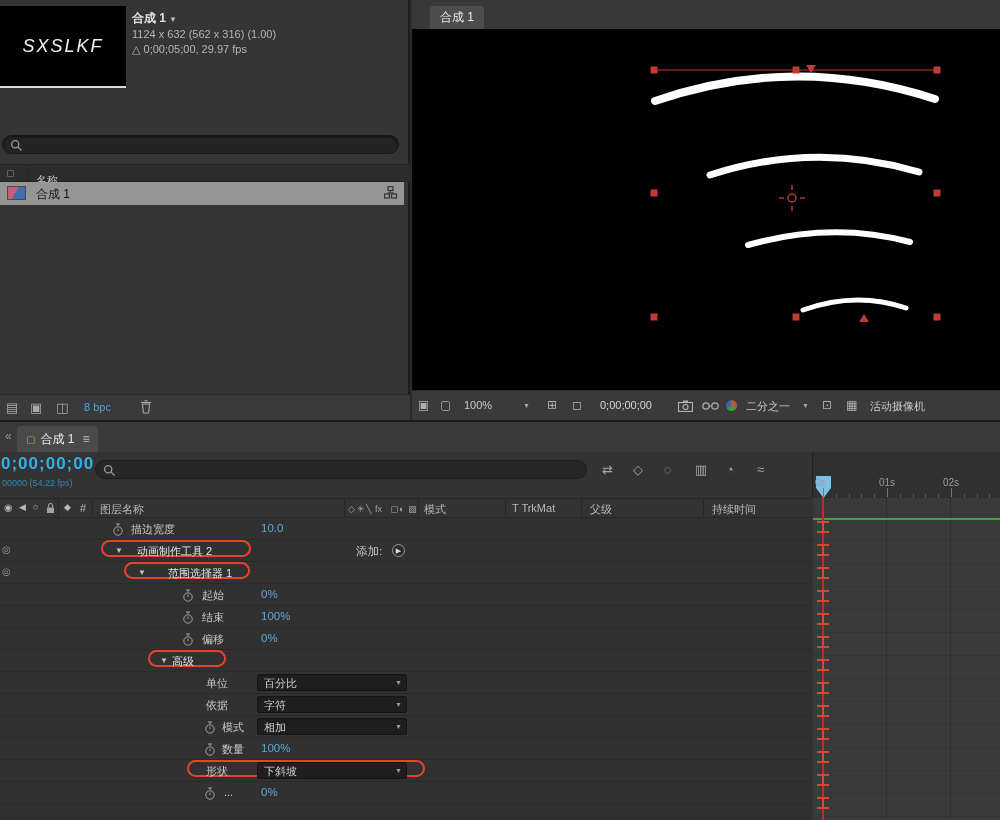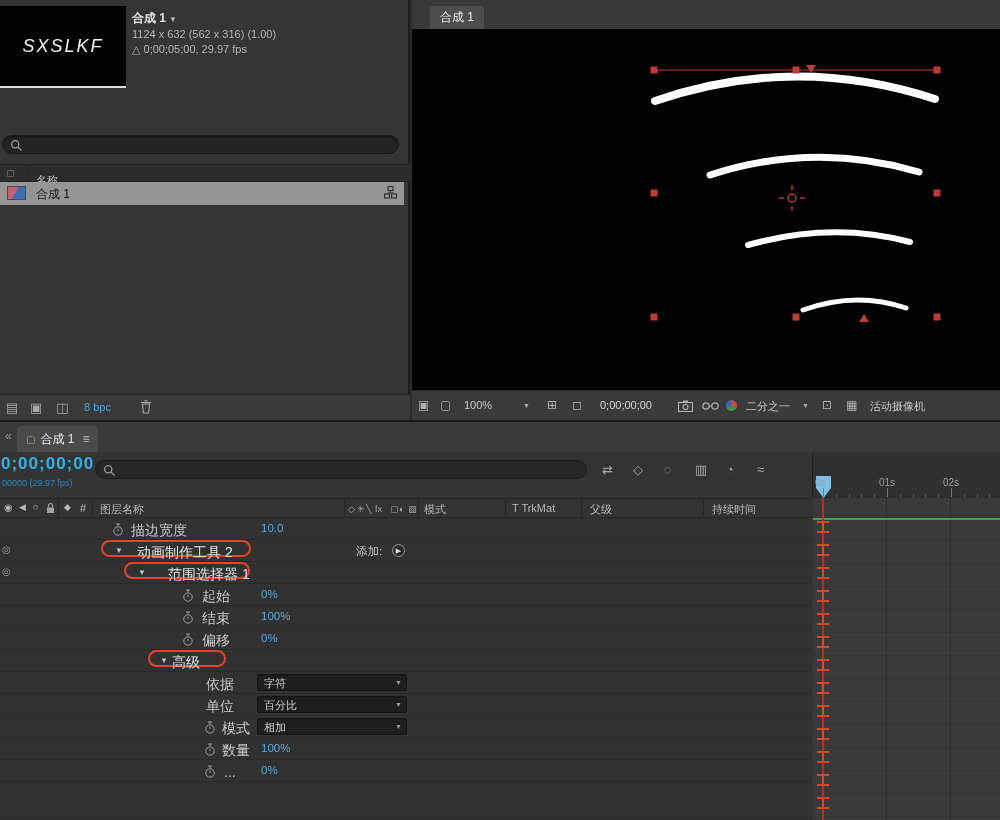--- a/index.html
+++ b/index.html
@@ -73,21 +73,21 @@
   .ch{position:absolute;top:3px;}
   .chs{position:absolute;top:5px;font-size:9px;color:#a2a2a2;}
   .chdiv{position:absolute;top:0;width:1px;height:18px;background:#262626;}
   .tl-rows{position:absolute;left:0;top:96px;width:812px;height:299px;background:#313131;}
   .tl-row{position:relative;height:22px;border-bottom:1px solid #2a2a2a;}
   .hl{position:absolute;top:0;height:17px;border:2px solid #e8432a;border-radius:9px;pointer-events:none;}
   .aveye{position:absolute;left:2px;top:4px;font-size:10px;color:#9a9a9a;}
   .twirl{position:absolute;top:6px;font-size:8px;color:#c0c0c0;}
   .swi{position:absolute;top:4px;}
   .swi svg{stroke:#9f9f9f;fill:none;stroke-width:1px;}
-  .rlabel{position:absolute;top:4px;font-size:14px;color:#c9c9c9;white-space:nowrap;}
+  .rlabel{position:absolute;top:4px;font-size:11px;color:#c9c9c9;white-space:nowrap;}
   .rlabel.g{color:#e4e4e4;}
   .rval{position:absolute;top:4px;font-size:11.5px;color:#5ea7da;}
   .rdd{position:absolute;top:2px;width:150px;height:17px;background:#1e1e1e;border:1px solid #141414;border-radius:2px;}
   .rddt{position:absolute;left:6px;top:1px;font-size:11px;color:#cfcfcf;white-space:nowrap;}
   .rdda{position:absolute;right:4px;top:4px;font-size:7px;color:#9a9a9a;}
   .radd{position:absolute;left:356px;top:4px;font-size:11.5px;color:#c9c9c9;}
   .raddbtn{position:absolute;left:392px;top:4px;width:13px;height:13px;border-radius:50%;background:#2a2a2a;
            border:1px solid #9a9a9a;color:#ddd;font-size:7px;text-align:center;line-height:12px;}
   .track{position:absolute;left:813px;top:76px;width:187px;height:324px;background:#3a3a3a;
          background-image:repeating-linear-gradient(to bottom,transparent 0 22px,#343434 22px 23px);
@@ -218,21 +218,21 @@
   <section class="abs timeline">
     <div class="tl-tabstrip">
       <span class="tl-collapse">«</span>
       <div class="tl-tab">
         <span class="sq">▢</span><span>合成 1</span><span class="mnu">≡</span>
       </div>
     </div>
 
     <div class="tl-toolbar">
       <span class="tl-timecode">0;00;00;00</span>
-      <span class="tl-frames">00000 (29.97 fps)</span>
+      <span class="tl-frames">00000 (54.22 fps)</span>
       <div class="tl-search">
         <svg width="13" height="13" viewBox="0 0 13 13">
           <circle cx="5.2" cy="5.2" r="3.6" fill="none" stroke="#9a9a9a" stroke-width="1.3"></circle>
           <line x1="8" y1="8" x2="11.5" y2="11.5" stroke="#9a9a9a" stroke-width="1.3"></line>
         </svg>
       </div>
       <span class="tl-ticon" style="left:602px">⇄</span>
       <span class="tl-ticon" style="left:633px">◇</span>
       <span class="tl-ticon" style="left:664px">◌</span>
       <span class="tl-ticon" style="left:695px">▥</span>
@@ -346,34 +346,34 @@
             </svg></span>
           <span class="rlabel " style="left:202px">偏移</span>
           <span class="rval" style="left:261px">0%</span>
         </div>
         <div class="tl-row">
           <span class="hl" style="left:148px;width:78px"></span>
           <span class="twirl" style="left:160px">▼</span>
           <span class="rlabel g" style="left:172px">高级</span>
         </div>
         <div class="tl-row">
+          <span class="rlabel " style="left:206px">单位</span>
+          <span class="rdd" style="left:257px">
+            <span class="rddt">百分比</span>
+            <span class="rdda">▼</span>
+          </span>
+        </div>
+        <div class="tl-row">
           <span class="rlabel " style="left:206px">依据</span>
           <span class="rdd" style="left:257px">
             <span class="rddt">字符</span>
             <span class="rdda">▼</span>
           </span>
         </div>
         <div class="tl-row">
-          <span class="rlabel " style="left:206px">单位</span>
-          <span class="rdd" style="left:257px">
-            <span class="rddt">百分比</span>
-            <span class="rdda">▼</span>
-          </span>
-        </div>
-        <div class="tl-row">
           <span class="swi" style="left:204px"><svg width="12" height="13" viewBox="0 0 12 13">
               <line x1="4" y1="1" x2="8" y2="1"></line>
               <line x1="6" y1="1" x2="6" y2="3"></line>
               <circle cx="6" cy="8" r="4.2"></circle>
               <line x1="6" y1="8" x2="6" y2="5.6"></line>
             </svg></span>
           <span class="rlabel " style="left:222px">模式</span>
           <span class="rdd" style="left:257px">
             <span class="rddt">相加</span>
             <span class="rdda">▼</span>
@@ -381,20 +381,28 @@
         </div>
         <div class="tl-row">
           <span class="swi" style="left:204px"><svg width="12" height="13" viewBox="0 0 12 13">
               <line x1="4" y1="1" x2="8" y2="1"></line>
               <line x1="6" y1="1" x2="6" y2="3"></line>
               <circle cx="6" cy="8" r="4.2"></circle>
               <line x1="6" y1="8" x2="6" y2="5.6"></line>
             </svg></span>
           <span class="rlabel " style="left:222px">数量</span>
           <span class="rval" style="left:261px">100%</span>
+        </div>
+        <div class="tl-row">
+          <span class="hl" style="left:187px;width:238px"></span>
+          <span class="rlabel " style="left:206px">形状</span>
+          <span class="rdd" style="left:257px">
+            <span class="rddt">下斜坡</span>
+            <span class="rdda">▼</span>
+          </span>
         </div>
         <div class="tl-row">
           <span class="swi" style="left:204px"><svg width="12" height="13" viewBox="0 0 12 13">
               <line x1="4" y1="1" x2="8" y2="1"></line>
               <line x1="6" y1="1" x2="6" y2="3"></line>
               <circle cx="6" cy="8" r="4.2"></circle>
               <line x1="6" y1="8" x2="6" y2="5.6"></line>
             </svg></span>
           <span class="rlabel " style="left:224px">...</span>
           <span class="rval" style="left:261px">0%</span>

